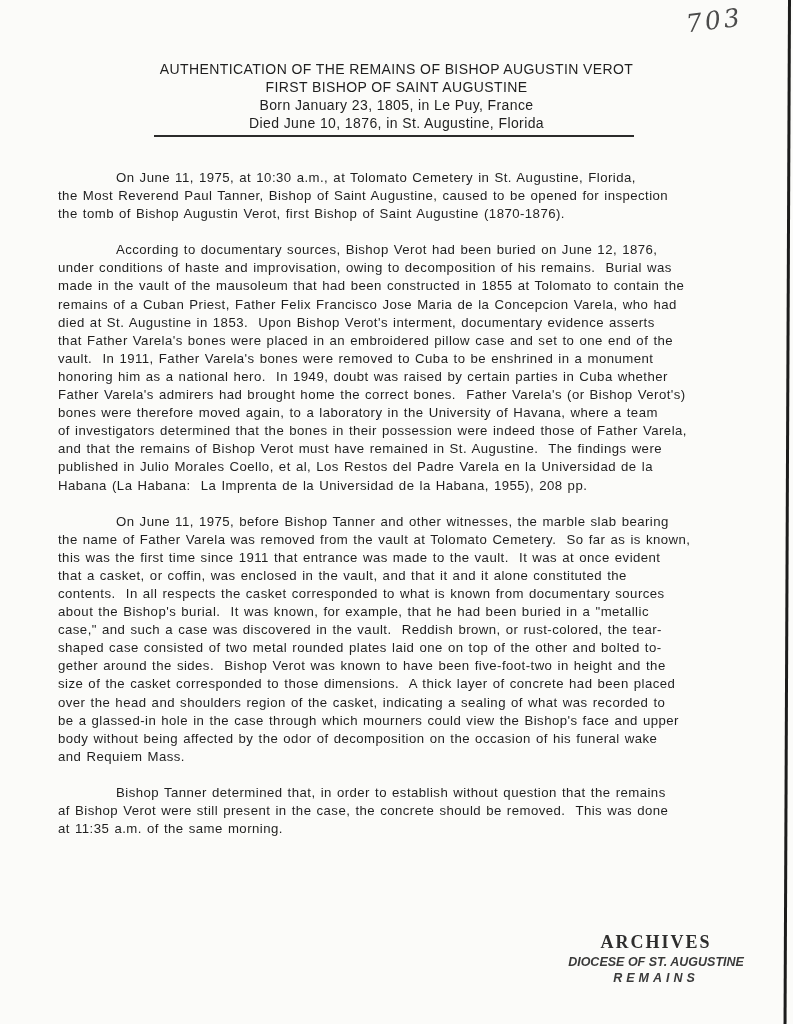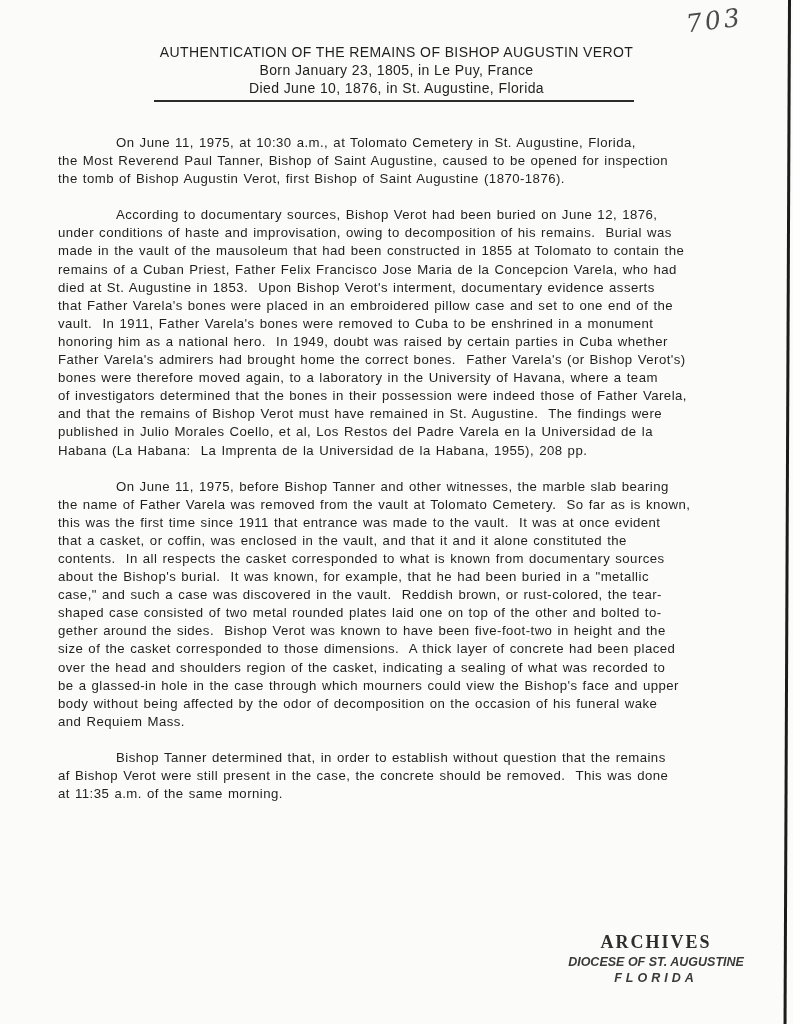--- a/index.html
+++ b/index.html
@@ -34,21 +34,21 @@
     right: 50px;
     font-family: "DejaVu Serif", serif;
     font-style: italic;
     font-size: 25px;
     letter-spacing: 3px;
     color: #4b4b4b;
     transform: rotate(-7deg);
   }
   
   .doc-header {
-    padding-top: 43px;
+    padding-top: 60px;
     text-align: center;
     font-size: 14px;
     line-height: 18px;
     letter-spacing: 0.4px;
     color: #1f1f1f;
   }
   .doc-header .t-line { white-space: pre; }
   .header-rule {
     width: 480px;
     height: 2px;
@@ -110,20 +110,21 @@
 <body>
 
 <div class="page">
 
   <div class="scan-edge"></div>
 
   <div class="page-number">703</div>
 
   <div class="doc-header">
     <div class="t-line">AUTHENTICATION OF THE REMAINS OF BISHOP AUGUSTIN VEROT</div>
+    <div class="t-line">FIRST BISHOP OF SAINT AUGUSTINE</div>
     <div class="t-line">Born January 23, 1805, in Le Puy, France</div>
     <div class="t-line">Died June 10, 1876, in St. Augustine, Florida</div>
     <div class="header-rule"></div>
   </div>
 
   <div class="doc-body">
     <p>On June 11, 1975, at 10:30 a.m., at Tolomato Cemetery in St. Augustine, Florida,
 the Most Reverend Paul Tanner, Bishop of Saint Augustine, caused to be opened for inspection
 the tomb of Bishop Augustin Verot, first Bishop of Saint Augustine (1870-1876).</p>
     <p>According to documentary sources, Bishop Verot had been buried on June 12, 1876,
@@ -155,16 +156,16 @@
 body without being affected by the odor of decomposition on the occasion of his funeral wake
 and Requiem Mass.</p>
     <p>Bishop Tanner determined that, in order to establish without question that the remains
 af Bishop Verot were still present in the case, the concrete should be removed.  This was done
 at 11:35 a.m. of the same morning.</p>
   </div>
 
   <div class="stamp">
     <div class="stamp-line1">ARCHIVES</div>
     <div class="stamp-line2">DIOCESE OF ST. AUGUSTINE</div>
-    <div class="stamp-line3">FLORIDA</div>
+    <div class="stamp-line3">REMAINS</div>
   </div>
 
 </div>
 
 </body></html>

